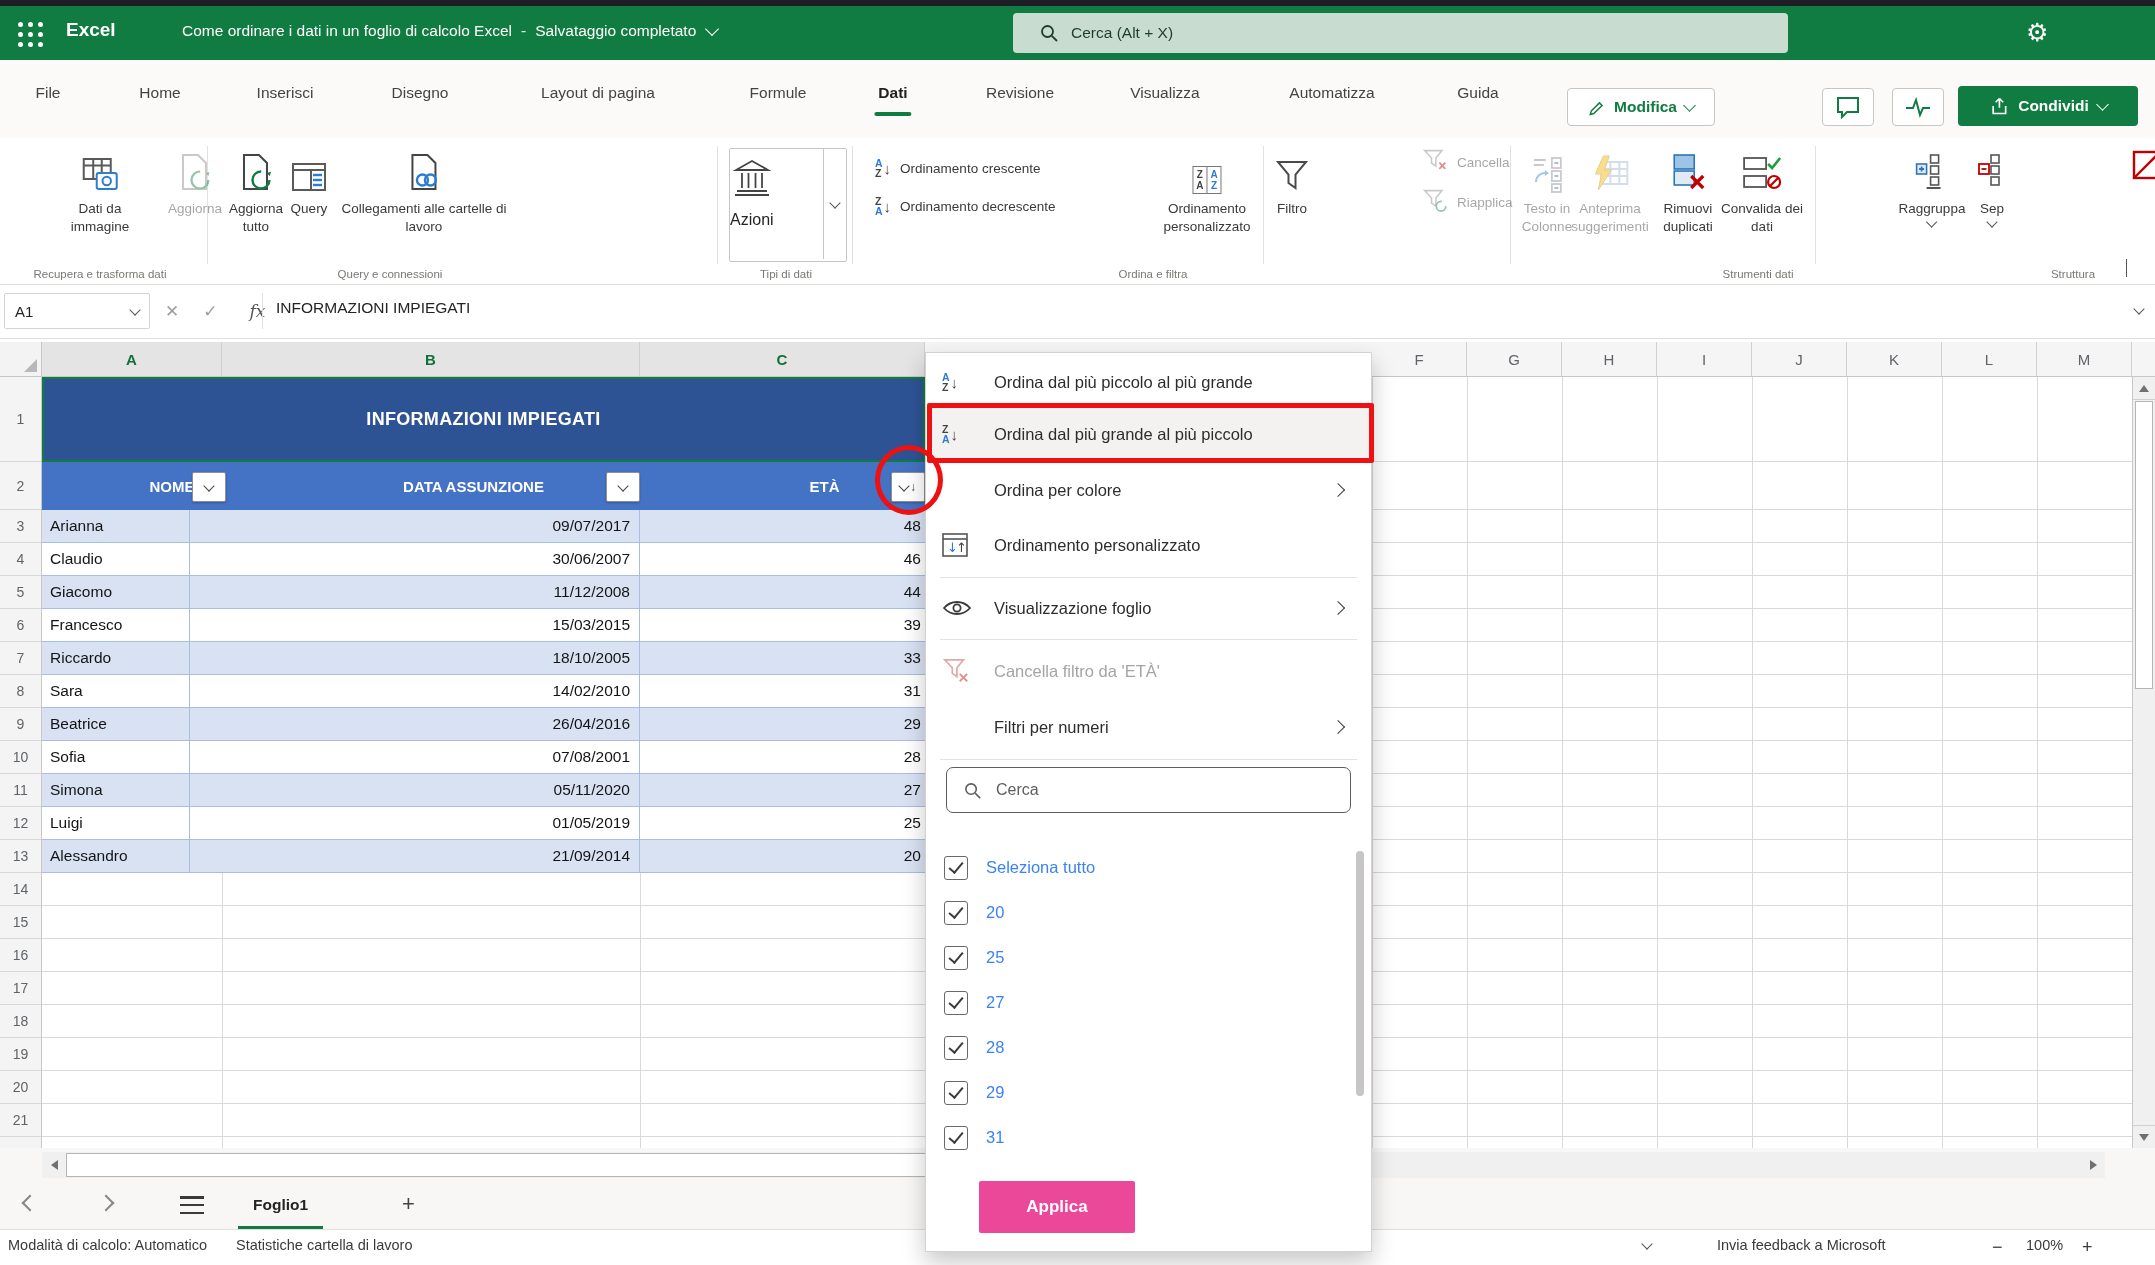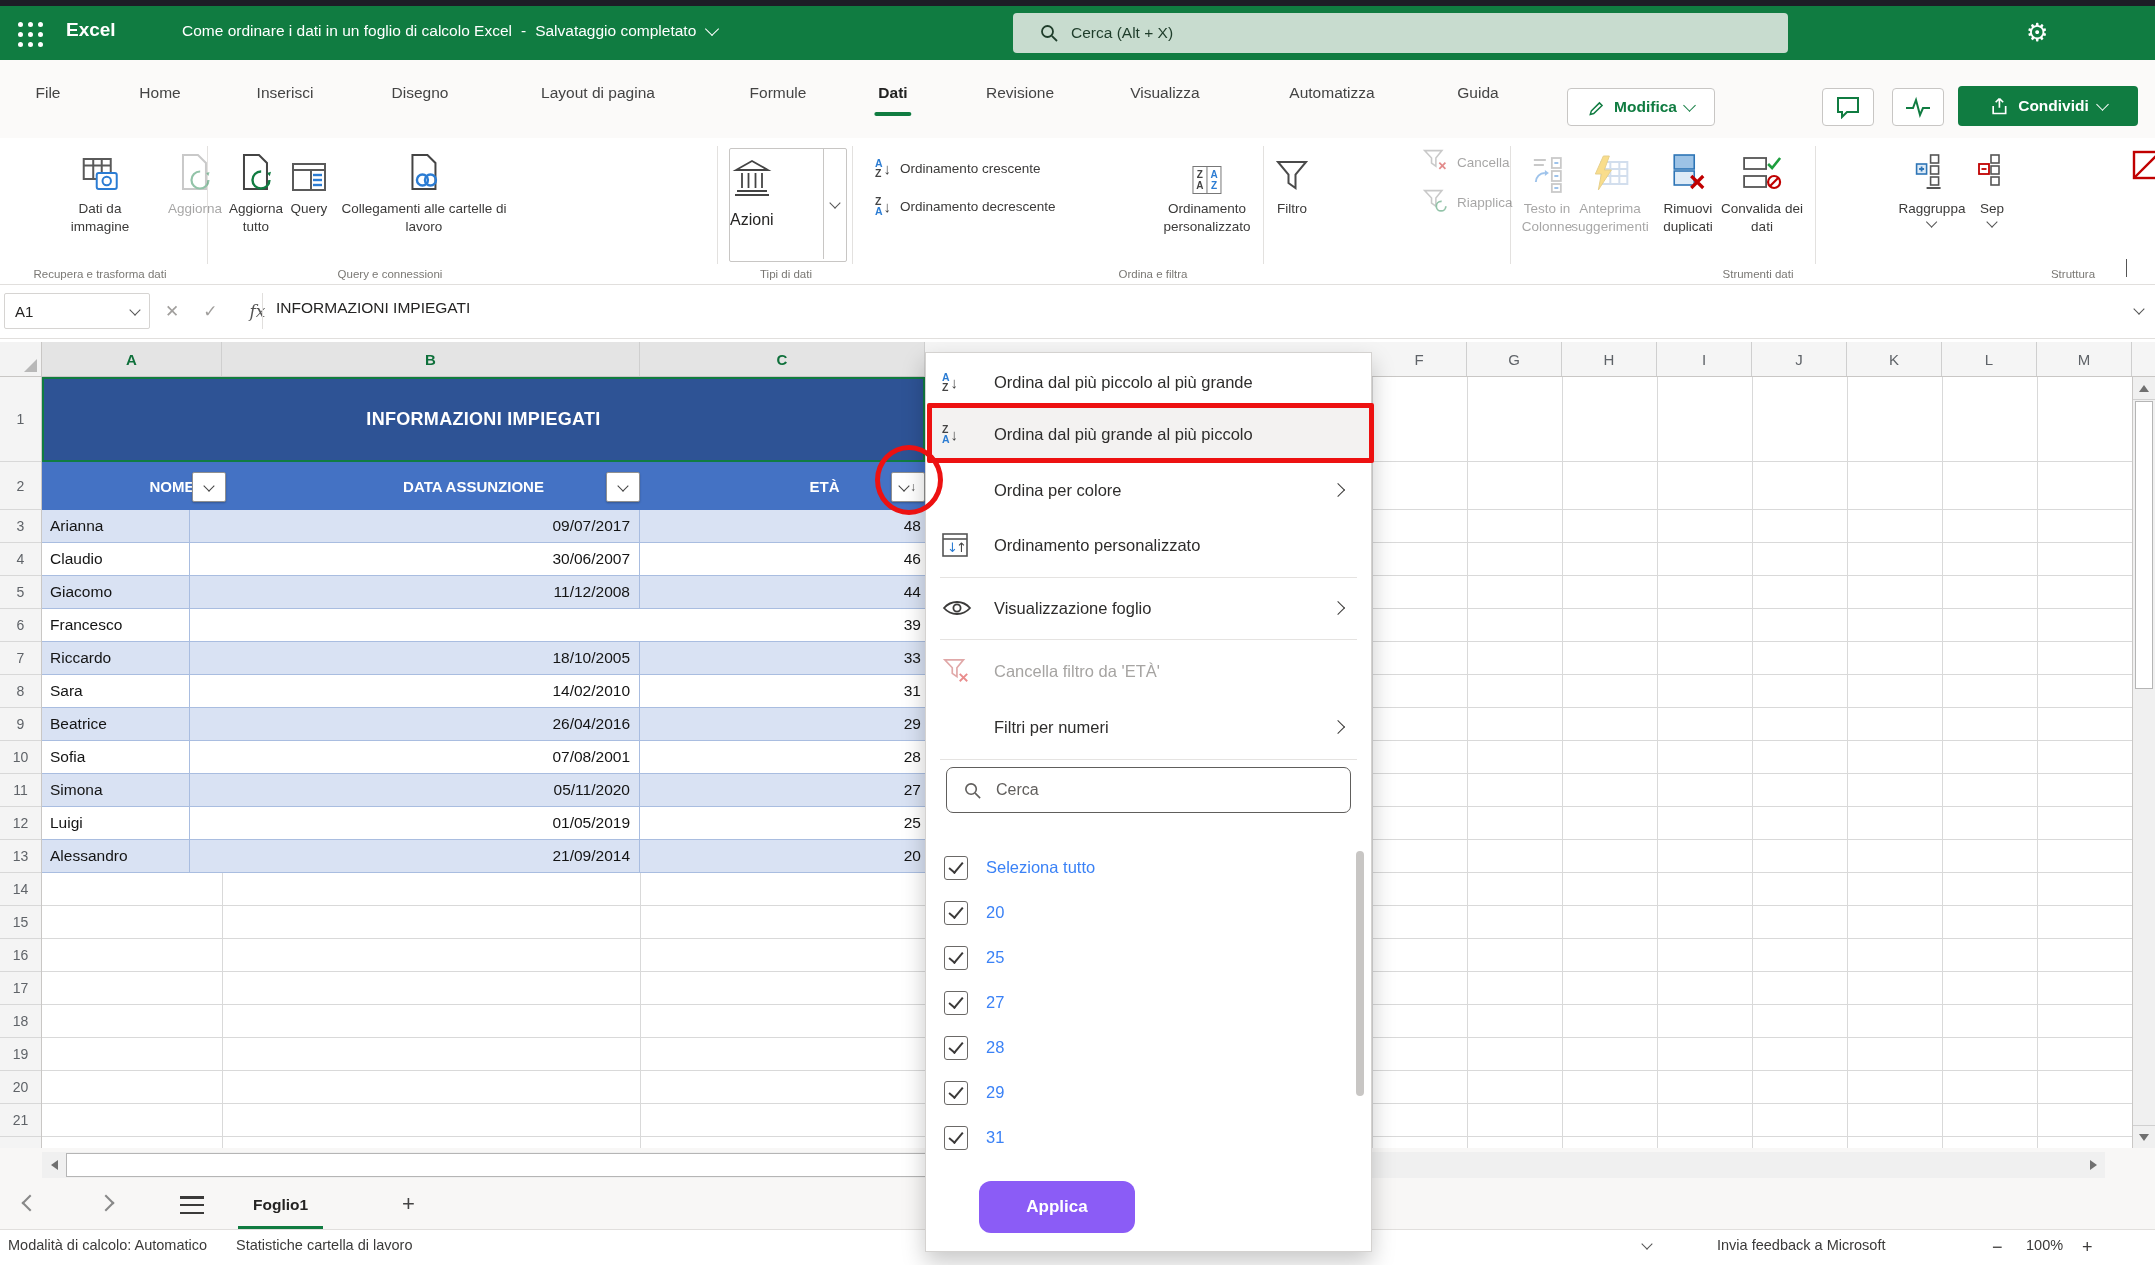--- a/index.html
+++ b/index.html
@@ -123,21 +123,21 @@
   .mi .chev{position:absolute;right:26px;width:9px;height:9px;border-top:1.7px solid #3B3A39;border-right:1.7px solid #3B3A39;transform:rotate(45deg);}
   .mhr{position:absolute;left:14px;right:14px;height:1px;background:#E5E3E1;}
   .msearch{position:absolute;left:20px;top:414px;width:405px;height:46px;border:1px solid #605E5C;border-radius:7px;display:flex;align-items:center;gap:14px;padding-left:16px;box-sizing:border-box;cursor:text;}
   .msearch span{font-size:16px;color:#605E5C;}
   .flist{position:absolute;left:2px;top:492px;width:420px;}
   .fv{height:45px;display:flex;align-items:center;gap:18px;padding-left:16px;}
   .fv .fvl{font-size:16.5px;color:#3b82f6;}
   .cb{width:22px;height:22px;border:1px solid #6b6967;border-radius:3px;position:relative;background:#fff;cursor:pointer;flex:none;}
   .cb::after{content:"";position:absolute;left:6.5px;top:2.5px;width:6px;height:12px;border-right:2px solid #3B3A39;border-bottom:2px solid #3B3A39;transform:rotate(40deg);}
   .mlist-scroll{position:absolute;right:7px;top:498px;width:8px;height:245px;background:#C8C6C4;border-radius:4px;cursor:grab;}
-  .applica{position:absolute;left:53px;top:828px;width:156px;height:52px;background:#8b5cf6;border:none;border-radius:12px;color:#fff;font-size:17px;font-weight:bold;font-family:"Liberation Sans",sans-serif;cursor:pointer;}
+  .applica{position:absolute;left:53px;top:828px;width:156px;height:52px;background:#ec4899;border:none;border-radius:2px;color:#fff;font-size:17px;font-weight:bold;font-family:"Liberation Sans",sans-serif;cursor:pointer;}
   
   .red-rect{position:absolute;left:927px;top:403px;width:447px;height:60px;border:5px solid #ED1111;border-radius:2px;box-sizing:border-box;z-index:60;pointer-events:none;}
   .red-circle{position:absolute;left:875px;top:445px;width:68px;height:70px;border:5px solid #ED1111;border-radius:50%;box-sizing:border-box;z-index:60;pointer-events:none;}
 </style>
 </head>
 <body>
 
 <div class="screen">
   <div class="top-edge"></div>
 
@@ -571,20 +571,21 @@
         </div><div class="trow" style="top: 166px;">
           <div class="tc name">Claudio</div>
           <div class="tc date">30/06/2007</div>
           <div class="tc age">46</div>
         </div><div class="trow band" style="top: 199px;">
           <div class="tc name">Giacomo</div>
           <div class="tc date">11/12/2008</div>
           <div class="tc age">44</div>
         </div><div class="trow" style="top: 232px;">
           <div class="tc name">Francesco</div>
+          <div class="tc date">15/03/2015</div>
           <div class="tc age">39</div>
         </div><div class="trow band" style="top: 265px;">
           <div class="tc name">Riccardo</div>
           <div class="tc date">18/10/2005</div>
           <div class="tc age">33</div>
         </div><div class="trow" style="top: 298px;">
           <div class="tc name">Sara</div>
           <div class="tc date">14/02/2010</div>
           <div class="tc age">31</div>
         </div><div class="trow band" style="top: 331px;">

